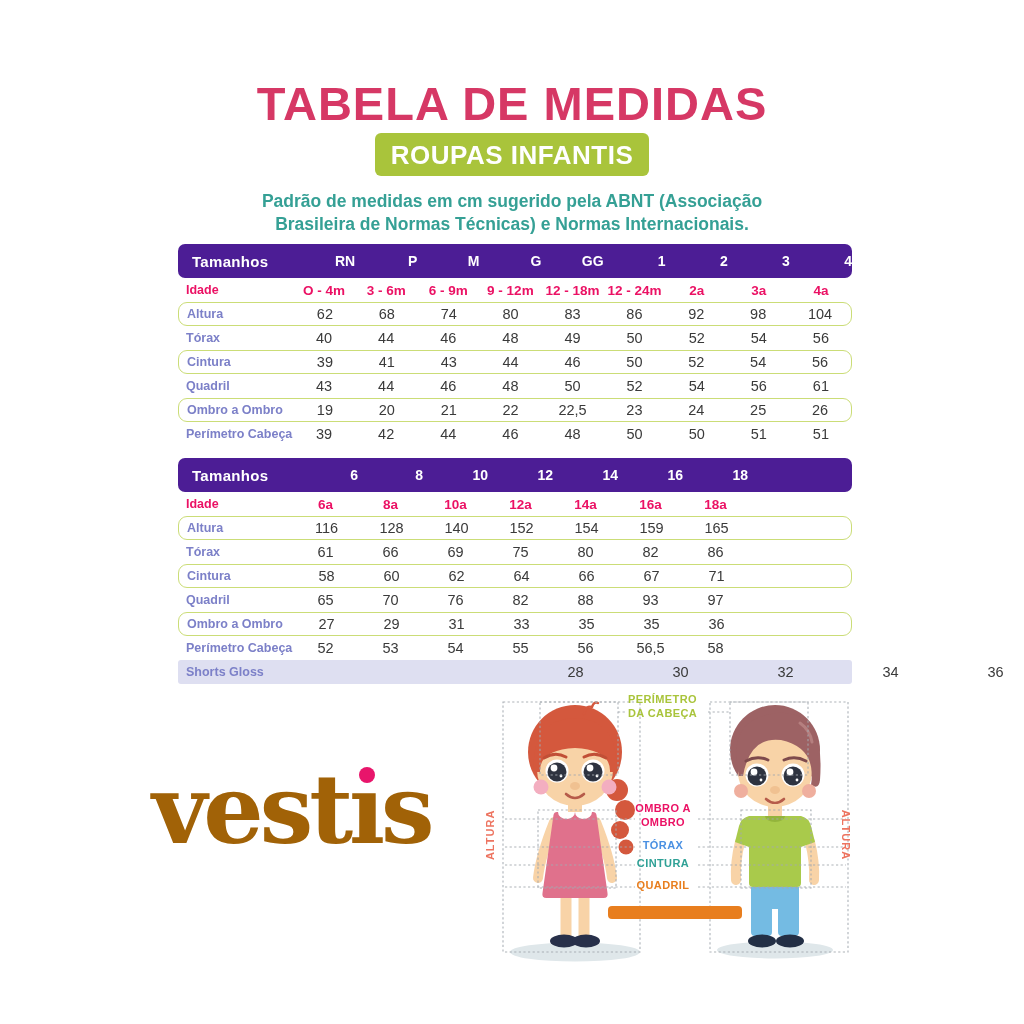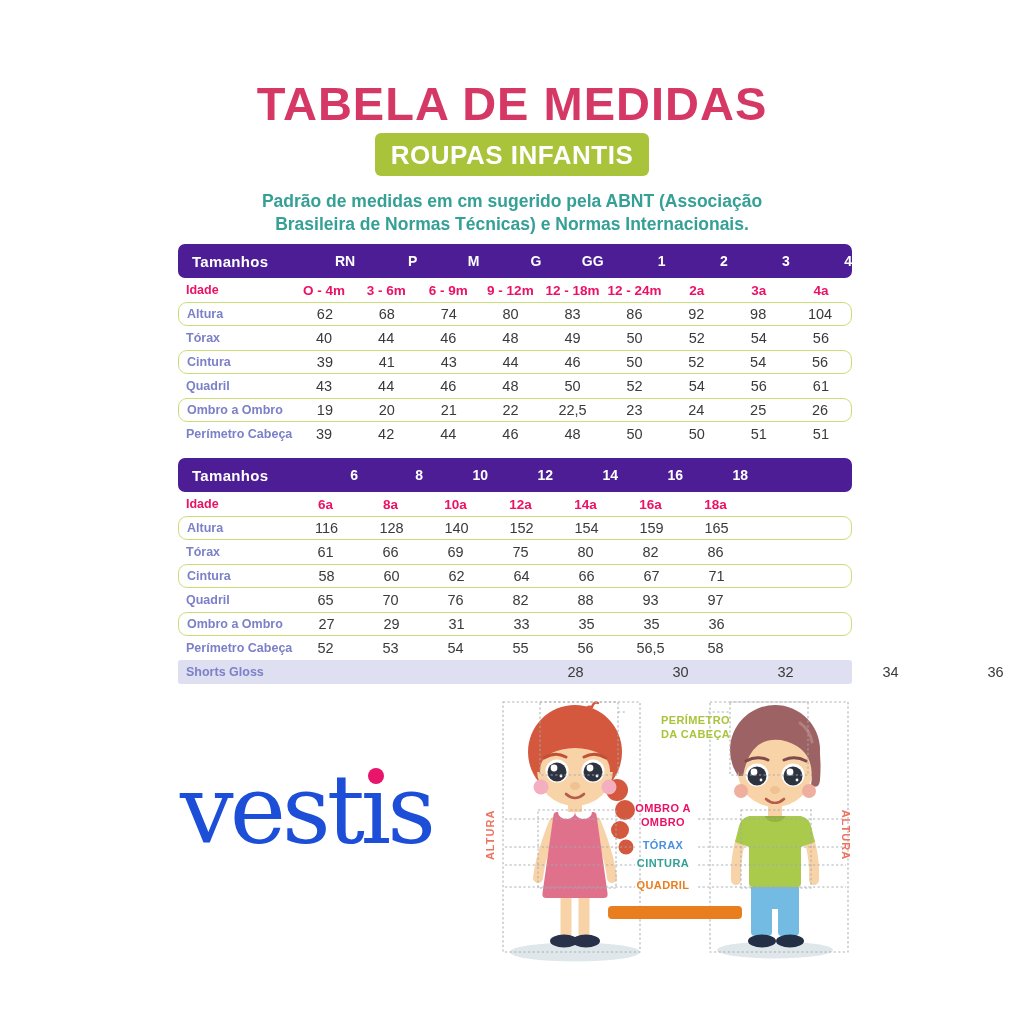--- a/index.html
+++ b/index.html
@@ -35,36 +35,36 @@
   .t-hcell{font-weight:bold;font-size:14px;text-align:right;}
   .t-row{height:24px;}
   .t-row.boxed{border:1.6px solid #cbdd77;border-radius:9px;}
   .t-row.shaded{background:#dedff1;border-radius:3px;gap:40px;}
   .t-label{color:#7c80c8;font-weight:bold;font-size:12.5px;padding-left:8px;}
   .t-val{text-align:center;color:#3a3a3a;font-size:14.5px;}
   .t-row.idade .t-label,.t-row.idade .t-val{color:#eb1164;font-weight:bold;}
   .t-row.idade .t-val{font-size:13.5px;}
   
   .logo{
-    position:absolute;left:180px;top:758px;width:300px;height:120px;
-    font-family:"DejaVu Serif",serif;font-weight:normal;font-size:95px;
-    color:#1d4ed8;letter-spacing:-4px;line-height:1.1;
+    position:absolute;left:152px;top:758px;width:300px;height:120px;
+    font-family:"DejaVu Serif",serif;font-weight:bold;font-size:95px;
+    color:#a16207;letter-spacing:-4px;line-height:1.1;
   }
   .logo-i{position:relative;}
   .logo-dot{
     position:absolute;left:50%;margin-left:-6px;top:13px;width:16px;height:16px;
     border-radius:50%;background:#e8156b;
   }
   
   .diagram{position:absolute;left:478px;top:690px;width:380px;height:300px;}
   .diagram svg{position:absolute;left:0;top:0;}
   .dlabel{
     position:absolute;font-size:11px;font-weight:bold;letter-spacing:.4px;line-height:1.25;
   }
-  .lbl-perimetro{left:150px;top:24px;width:88px;color:#a9c43b;margin-left:33px;}
+  .lbl-perimetro{left:150px;top:3px;width:88px;color:#a9c43b;}
   .lbl-ombro{left:151px;top:112px;width:68px;color:#eb1164;text-align:center;}
   .lbl-torax{left:151px;top:149px;width:68px;color:#4a90e2;text-align:center;}
   .lbl-cintura{left:146px;top:167px;width:78px;color:#2fa196;text-align:center;}
   .lbl-quadril{left:146px;top:189px;width:78px;color:#e87e1e;text-align:center;}
   .lbl-altura-left{left:-12px;top:138px;color:#ed7460;transform:rotate(-90deg);letter-spacing:1px;}
   .lbl-altura-right{right:-12px;top:138px;color:#ed7460;transform:rotate(90deg);letter-spacing:1px;}
 </style>
 </head>
 <body>
 

